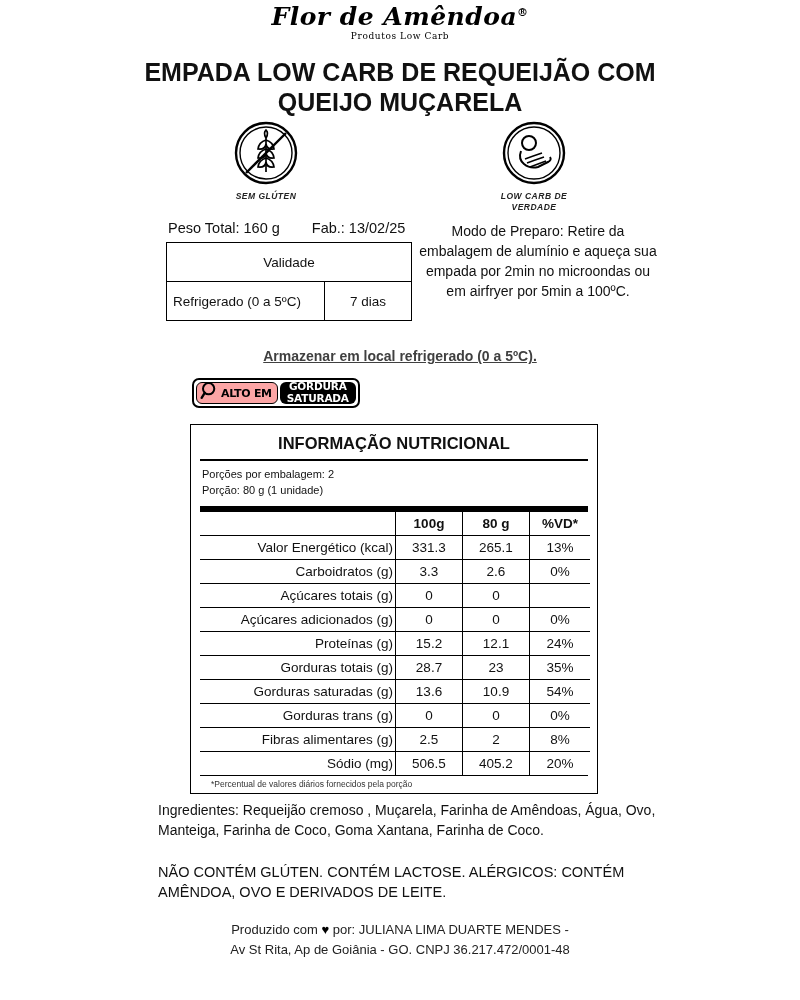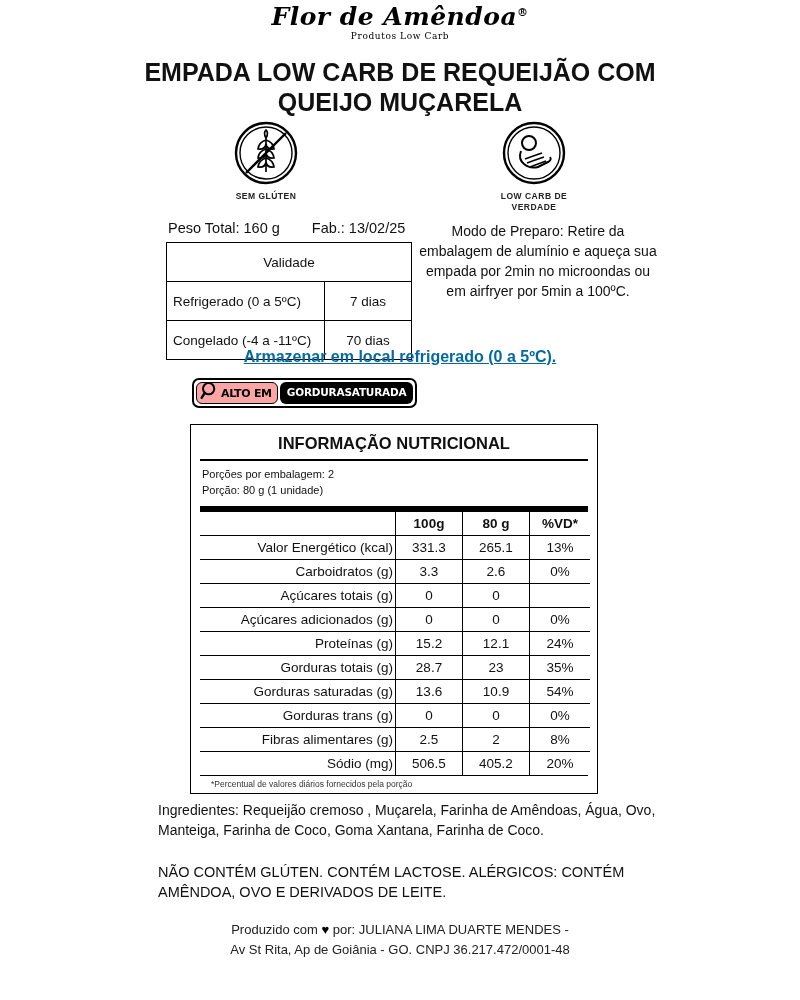--- a/index.html
+++ b/index.html
@@ -78,20 +78,21 @@
     height: 66px;
     margin: 0 auto;
   }
   .badge-label {
     margin-top: 5px;
     font-size: 8.5px;
     font-weight: bold;
     letter-spacing: 0.5px;
     line-height: 1.25;
     color: #222;
+    font-style: italic;
   }
 
   
   .weight-line {
     position: absolute;
     top: 220px;
     left: 168px;
     font-size: 14.5px;
     color: #111;
     white-space: nowrap;
@@ -134,23 +135,23 @@
     color: #111;
   }
 
   
   .armazenar {
     position: absolute;
     top: 348px;
     left: 0;
     width: 800px;
     text-align: center;
-    font-size: 16px;
-    font-weight: bold;
-    color: #0369a1;
+    font-size: 14px;
+    font-weight: bold;
+    color: #404040;
   }
   .armazenar span { text-decoration: underline; }
 
   
   .warning-seal {
     position: absolute;
     top: 378px;
     left: 192px;
     display: flex;
     align-items: stretch;
@@ -173,20 +174,21 @@
   .seal-alto {
     font-family: "DejaVu Sans", sans-serif;
     font-weight: bold;
     font-size: 11px;
     letter-spacing: -0.3px;
     margin-left: 1px;
     color: #000;
   }
   .seal-right {
     display: flex;
+    flex-direction: column;
     justify-content: center;
     align-items: center;
     background: #000;
     color: #fff;
     border-radius: 6px;
     padding: 1px 7px;
     margin-left: 2px;
   }
   .seal-right div {
     font-family: "DejaVu Sans", sans-serif;
@@ -383,24 +385,20 @@
 
 <table class="validade">
   <tbody>
     <tr>
       <td class="v-head" colspan="2">Validade</td>
     </tr>
     <tr>
       <td class="v-name">Refrigerado (0 a 5ºC)</td>
       <td class="v-days">7 dias</td>
     </tr>
-    <tr>
-      <td class="v-name">Congelado (-4 a -11ºC)</td>
-      <td class="v-days">70 dias</td>
-    </tr>
   </tbody>
 </table>
 
 <div class="preparo">Modo de Preparo: Retire da embalagem de alumínio e aqueça sua empada por 2min no microondas ou em airfryer por 5min a 100ºC.</div>
 
 <div class="armazenar"><span>Armazenar em local refrigerado (0 a 5ºC).</span></div>
 
 <div class="warning-seal">
   <div class="seal-left">
     <span class="lens">

